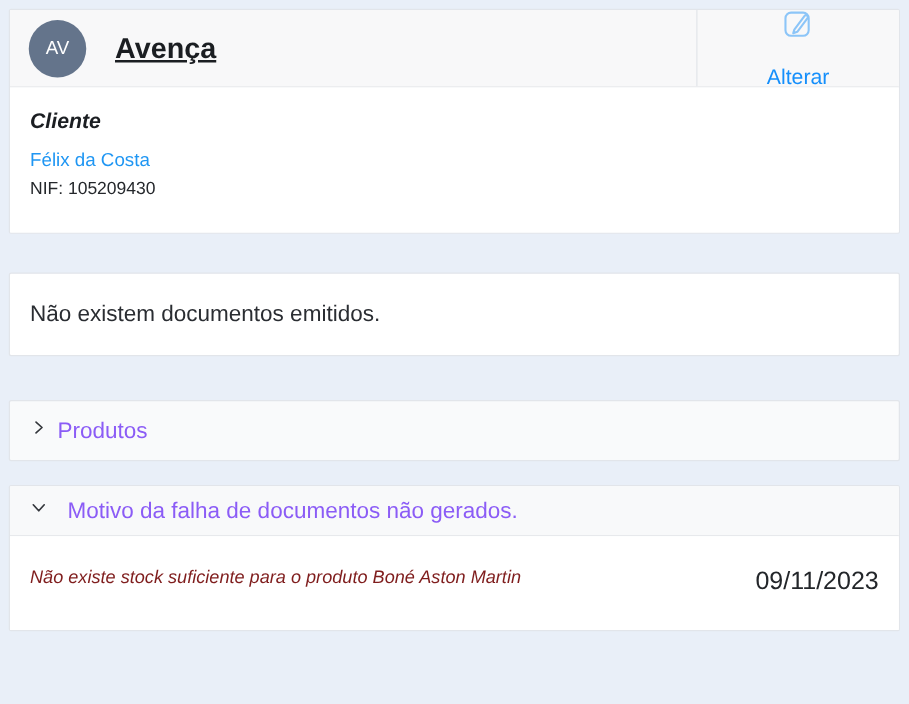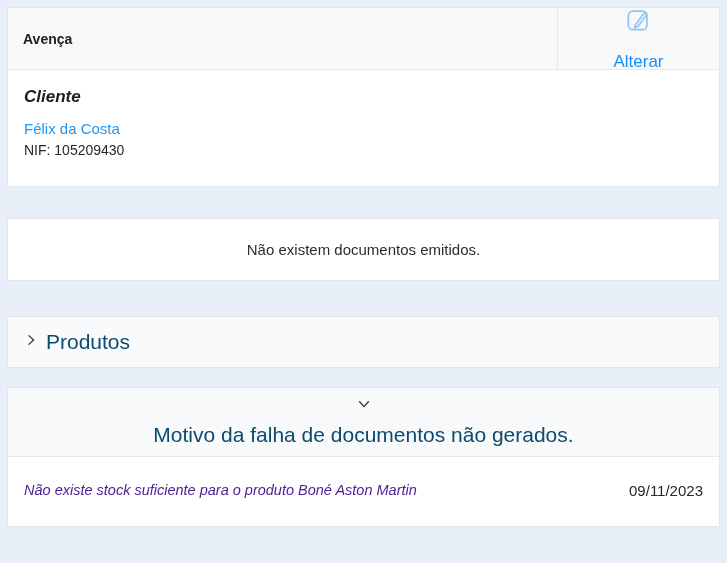--- a/index.html
+++ b/index.html
@@ -33,21 +33,21 @@
     gap:23px;
   }
   .avatar {
     width:46px; height:46px;
     border-radius:50%;
     background:#64748b;
     color:#ffffff;
     display:flex; align-items:center; justify-content:center;
     font-size:15px;
   }
-  .main-title { font-size:14px; font-weight:bold; color:#1b1e22; }
+  .main-title { font-size:23px; font-weight:bold; color:#1b1e22;text-decoration:underline; }
   .header-divider { width:1px; background:#e2e5ea; }
   .action-area {
     width:161px;
     display:flex;
     align-items:center;
     justify-content:center;
     gap:15px;
     cursor:pointer;
     flex-direction:column;
   }
@@ -61,66 +61,66 @@
   .card-docs { margin-bottom:35px; }
   .docs-header {
     background:#f8f8f9;
     padding:10px 16px 9px 16px;
     border-bottom:1px solid #e7e9ec;
   }
   .docs-title { font-size:18px; font-weight:bold; color:#1b1e22; }
   .docs-subtitle { font-size:13.5px; color:#4f5256; margin-top:2px; }
   .docs-body {
     padding:22px 16px;
-    text-align:center;
-    font-size:15px;
+    text-align:left;
+    font-size:18px;
     color:#2a2d32;
   }
 
   
   .card-produtos {
     margin-bottom:19px;
     background:#f9fafb;
     padding:13px 16px;
     display:flex;
     align-items:center;
     gap:8px;
     cursor:pointer;
   }
-  .acc-title { font-size:21px; color:#0c4a6e; }
+  .acc-title { font-size:18px; color:#8b5cf6; }
 
   
   .motivo-header {
     background:#f8f9fa;
     padding:9px 16px;
     display:flex;
     align-items:center;
-    gap:8px;
+    gap:16px;
     border-bottom:1px solid #e7e9ec;
     cursor:pointer;
-    flex-direction:column;
   }
   .motivo-body { background:#ffffff; }
   .motivo-row {
     display:flex;
     justify-content:space-between;
     align-items:flex-start;
     padding:25px 16px 27px 16px;
   }
-  .motivo-reason { font-size:14.5px; font-style:italic; color:#4c1d95; padding-right:20px; }
-  .motivo-date { font-size:15px; color:#23262a; white-space:nowrap; }
+  .motivo-reason { font-size:14.5px; font-style:italic; color:#7f1d1d; padding-right:20px; }
+  .motivo-date { font-size:20px; color:#23262a; white-space:nowrap; }
 
   .chev { flex:0 0 auto; display:block; }
 </style>
 </head>
 <body>
 
 <div class="card card-main">
   <div class="main-header">
     <div class="main-header-left">
+      <div class="avatar">AV</div>
       <div class="main-title">Avença</div>
     </div>
     <div class="header-divider"></div>
     <div class="action-area">
       <span class="chev">
         <svg width="27" height="27" viewBox="0 0 24 24" fill="none" stroke="#8cc5f8" stroke-width="1.5" stroke-linecap="round" stroke-linejoin="round">
           <rect x="3" y="4.5" width="16.5" height="16.5" rx="4"></rect>
           <path d="M9.3 16.6 L16.6 6.9 a1.3 1.3 0 0 1 2.1 1.6 L11.4 18.2 l-2.9 1 z"></path>
         </svg>
       </span>

